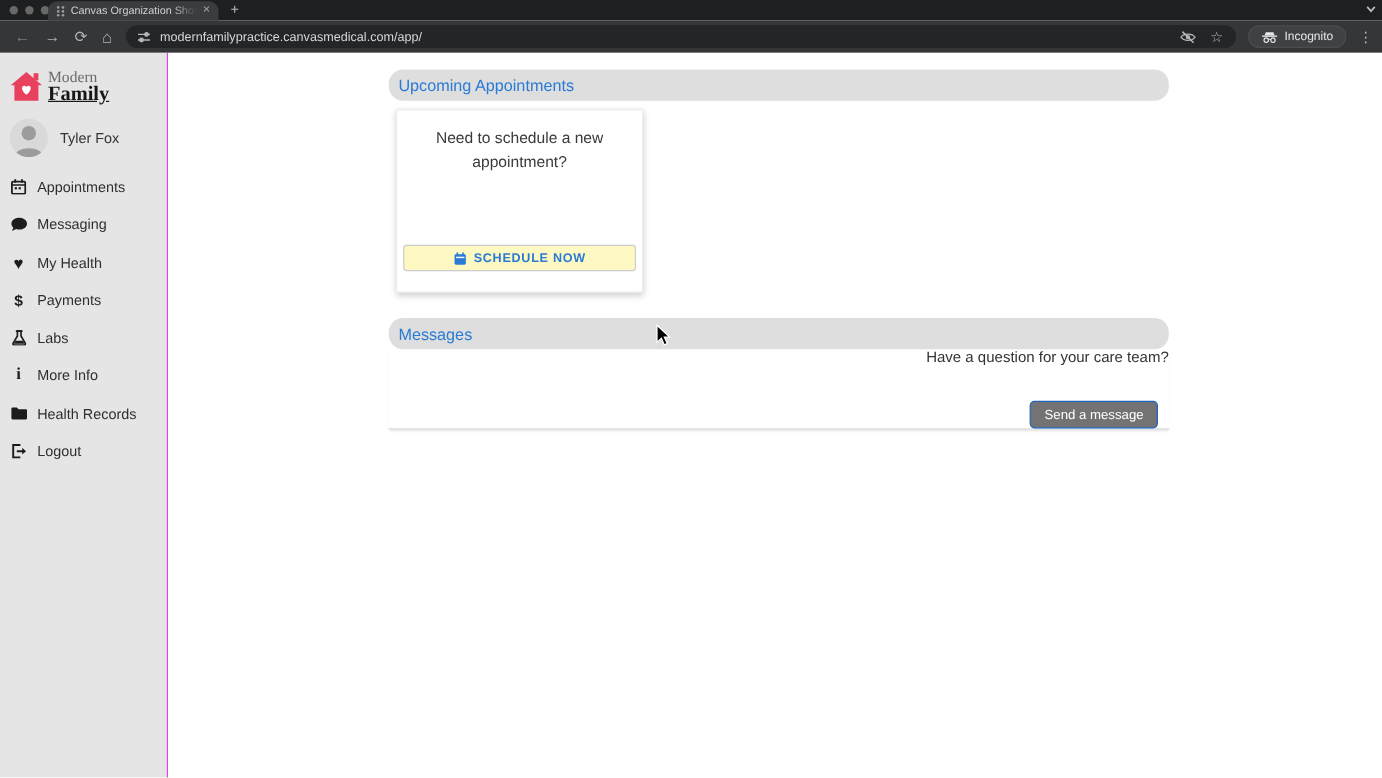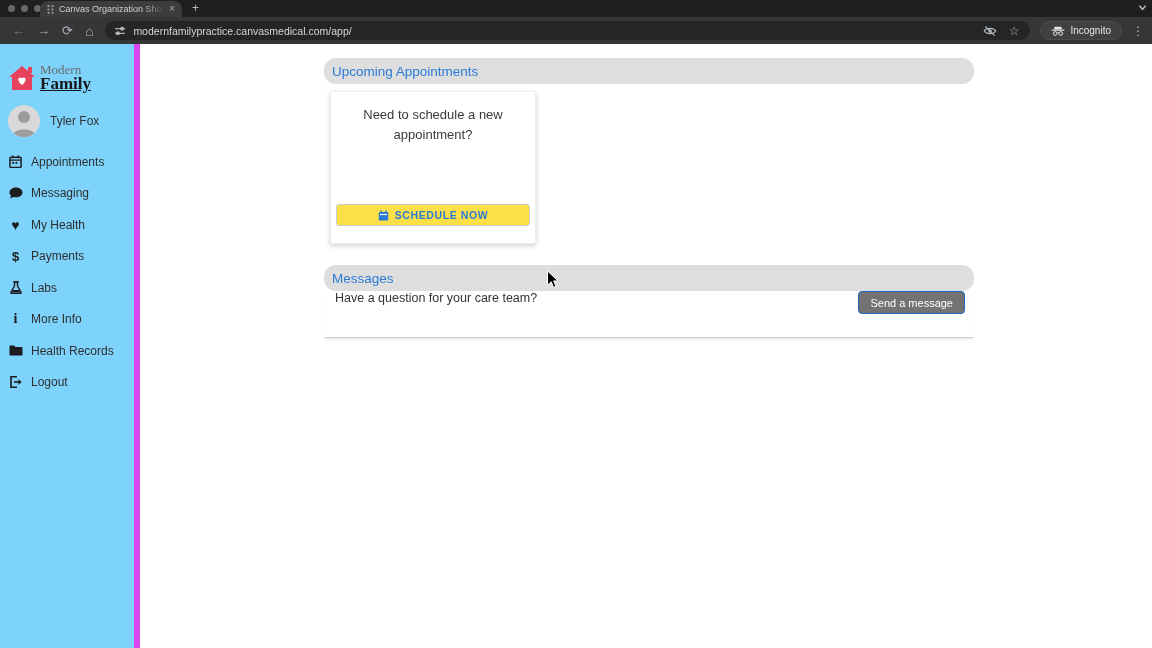--- a/index.html
+++ b/index.html
@@ -27,21 +27,21 @@
              display:flex; align-items:center; padding:0 9px; }
   .omni-url { color:#d5d7d9; font-size:10.5px; margin-left:7px; flex:1; white-space:nowrap; overflow:hidden; }
   .omni-right { display:flex; align-items:center; gap:12px; margin-right:2px; }
   .star-ic { color:#b5b8ba; font-size:12px; line-height:1; }
   .incog-badge { display:flex; align-items:center; gap:5px; background:#3f4143; border:1px solid #4a4c4e;
                  border-radius:10px; height:19px; padding:0 10px; color:#e4e6e8; font-size:10px; }
   .menu-dots { color:#b8babc; font-size:12px; margin:0 8px 0 10px; }
 
   
   .app { position:absolute; top:44px; left:0; width:1152px; height:604px; display:flex; }
-  .sidebar { width:140px; background:#7dd3fc; border-right:6px solid #d946ef; padding:18px 8px 0; }
+  .sidebar { width:140px; background:#e5e5e5; border-right:1px solid #d946ef; padding:12px 8px 0; }
   .logo { display:flex; align-items:center; gap:4px; height:32px; margin-bottom:10px; }
   .logo-text { font-family:"Liberation Serif", serif; line-height:0.95; }
   .logo-line1 { color:#6b6b6b; font-size:13px; }
   .logo-line2 { color:#171717; font-size:17px; font-weight:bold;text-decoration:underline; }
   .user-row { display:flex; align-items:center; height:34px; margin-bottom:8px; }
   .avatar { width:32px; height:32px; border-radius:50%; background:#d9d9d9; overflow:hidden; flex:0 0 32px; }
   .user-name { font-size:12px; color:#333; margin-left:10px; }
   .menu-item { display:flex; align-items:center; height:31.5px; gap:8px; cursor:pointer; }
   .mi-icon { width:15px; display:flex; justify-content:center; align-items:center; color:#222; }
   .mi-glyph { font-size:13px; font-weight:bold; color:#1c1c1c; line-height:1; }
@@ -51,26 +51,26 @@
   .content { margin-left:184px; width:650px; }
   .welcome { margin-top:18px; font-size:35px; font-weight:400; color:#333; line-height:1.1; height:38px; }
   .section-bar { margin-top:14px; height:26px; background:#dedede; border-radius:12px;
                  display:flex; align-items:center; padding:0 8px; }
   .section-title { color:#2a7bd6; font-size:13.5px; }
   .appt-panel { height:167px; position:relative; }
   .appt-card { position:absolute; left:6px; top:7px; width:206px; height:153px; background:#fff;
                border:1px solid #ededed; border-radius:2px; box-shadow:0 2px 5px rgba(0,0,0,.18);
                display:flex; flex-direction:column; align-items:center; }
   .card-text { margin-top:13px; width:172px; text-align:center; font-size:13px; color:#3a3a3a; line-height:1.5; }
-  .schedule-btn { margin-top:auto; margin-bottom:17px; width:194px; height:22px; background:#fde047;
+  .schedule-btn { margin-top:auto; margin-bottom:17px; width:194px; height:22px; background:#fef9c3;
                   border:1px solid #cbcbcb; border-radius:3px; display:flex; align-items:center;
                   justify-content:center; gap:6px; color:#2a7bd6; font-size:10.5px; font-weight:bold;
                   letter-spacing:.6px; cursor:pointer; font-family:"Liberation Sans", sans-serif; }
-  .msg-row { height:47px; display:flex; align-items:flex-start; border-bottom:1px solid #d2d2d2;
-             box-shadow:0 2px 2px -1px rgba(0,0,0,.12); }
+  .msg-row { height:67px; display:flex; align-items:flex-end; border-bottom:1px solid #d2d2d2;
+             box-shadow:0 2px 2px -1px rgba(0,0,0,.12);flex-direction:column; }
   .msg-prompt { flex:1; padding-left:11px; font-size:12.5px; color:#333; }
   .send-btn { margin-right:9px; height:23px; padding:0 11px; background:#737373; border:1px solid #1b65c0;
               border-radius:4px; color:#fff; font-size:11px; cursor:pointer;
               font-family:"Liberation Sans", sans-serif; }
 
   .cursor { position:absolute; left:546px; top:270px; pointer-events:none; }
 </style>
 </head>
 <body>
 

